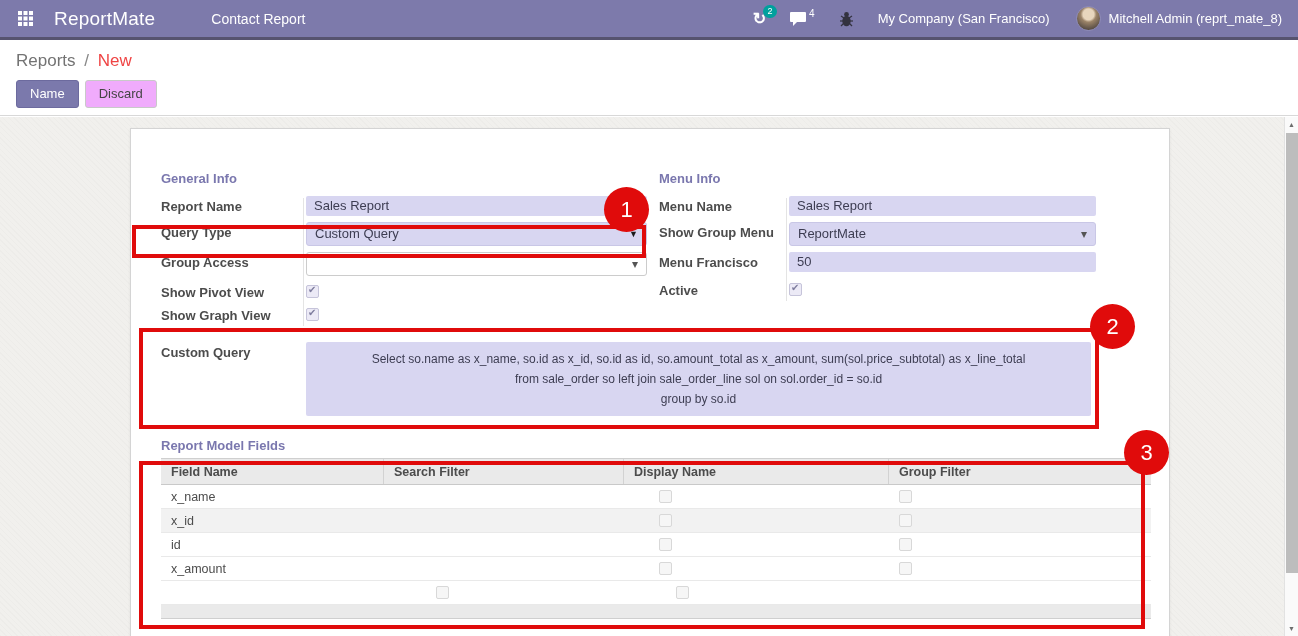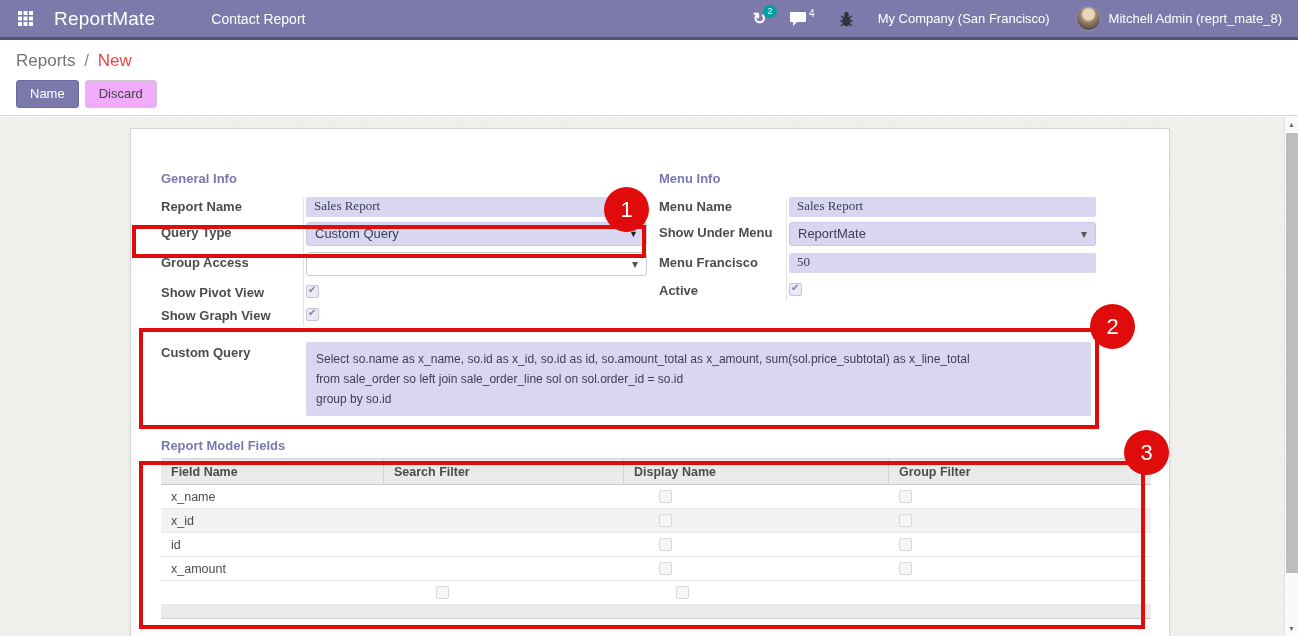--- a/index.html
+++ b/index.html
@@ -54,40 +54,40 @@
   .field-rows { position:relative; margin-top:10px; }
   .col-left  .field-rows::before { content:""; position:absolute; left:142px; top:2px; bottom:2px; width:1px; background:#e4e4e4; }
   .col-right .field-rows::before { content:""; position:absolute; left:127px; top:2px; bottom:2px; width:1px; background:#e4e4e4; }
   .frow { display:flex; align-items:flex-start; }
   .flabel { font-size:13px; font-weight:bold; color:#4c4c4c; padding-top:3px; }
   .col-left  .flabel { width:145px; }
   .col-right .flabel { width:130px; }
   .ffield { flex:1; position:relative; }
 
   .inp { width:100%; height:20px; background:#d8d6f1; border:none; border-radius:2px;
-    font-size:13px; color:#3d3d52; padding:1px 8px 2px; font-family:Liberation Serif, serif; }
+    font-size:13px; color:#3d3d52; padding:1px 8px 2px; font-family:Liberation Sans, sans-serif; }
   .row-h26 { height:26px; } .row-h30 { height:30px; } .row-h28 { height:28px; } .row-h23 { height:23px; }
 
   .select-lav { height:24px; background:#d8d6f1; border:1px solid #c9c7e6; border-radius:3px;
     font-size:13px; color:#3d3d52; padding:3px 22px 0 8px; position:relative; cursor:pointer; }
   .select-white { height:24px; background:#fff; border:1px solid #cccccc; border-radius:3px;
     font-size:13px; color:#555; padding:3px 22px 0 8px; position:relative; cursor:pointer; }
   .caret-lg { position:absolute; right:8px; top:6px; font-size:9px; color:#1a1a1a; }
   .caret-sm { position:absolute; right:8px; top:4px; font-size:12px; color:#555; }
 
   .cb { width:13px; height:13px; border:1px solid #cfcfcf; background:#fbfbfb; border-radius:2px;
     position:relative; margin-top:3px; }
   .cb.checked { background:#eceaf6; border-color:#c6c4da; }
   .cb .mark { position:absolute; left:1px; top:-2px; font-size:10px; color:#7f7d9e; }
   .cb.in-table { background:#f6f6f6; border-color:#d8d8d8; margin:0; }
 
   .custom-query-row { display:flex; margin-top:14px; }
   .custom-query-row .flabel { width:145px; }
   .query-box { width:785px; min-height:74px; background:#d8d6f1; border-radius:2px;
-    padding:7px 10px; font-size:12px; color:#3d3d52; }
+    padding:7px 10px; font-size:12px; color:#3d3d52;text-align:center; }
   .query-line { line-height:20px; white-space:pre-wrap; }
 
   
   .rmf-title { margin-top:22px; }
   .ftable { width:990px; margin-top:5px; border:1px solid #cfcfcf; border-left:none; border-right:none; font-size:12.5px; color:#4c4c4c; }
   .trow { display:flex; height:24px; align-items:center; border-bottom:1px solid #e9e9e9; background:#fff; }
   .trow.head { background:#eaeaea; border-bottom:1px solid #c9c9c9; font-weight:bold; height:26px; }
   .trow.alt { background:#f2f2f2; }
   .trow.footer { background:#eaeaea; height:13px; border-bottom:none; }
   .tcell { padding:0 10px; height:100%; display:flex; align-items:center; }
@@ -229,21 +229,21 @@
       </div>
 
       <div class="col-right">
         <div class="section-title">Menu Info</div>
         <div class="field-rows">
           <div class="frow row-h26">
             <div class="flabel">Menu Name</div>
             <div class="ffield"><input class="inp" value="Sales Report" style=""></div>
           </div>
           <div class="frow row-h30">
-            <div class="flabel">Show Under Menu</div>
+            <div class="flabel">Show Group Menu</div>
             <div class="ffield">
               <div class="select-lav">
                 <span>ReportMate</span>
                 <span class="caret-sm">▾</span>
               </div>
             </div>
           </div>
           <div class="frow row-h28">
             <div class="flabel">Menu Francisco</div>
             <div class="ffield"><input class="inp" value="50" style=""></div>

